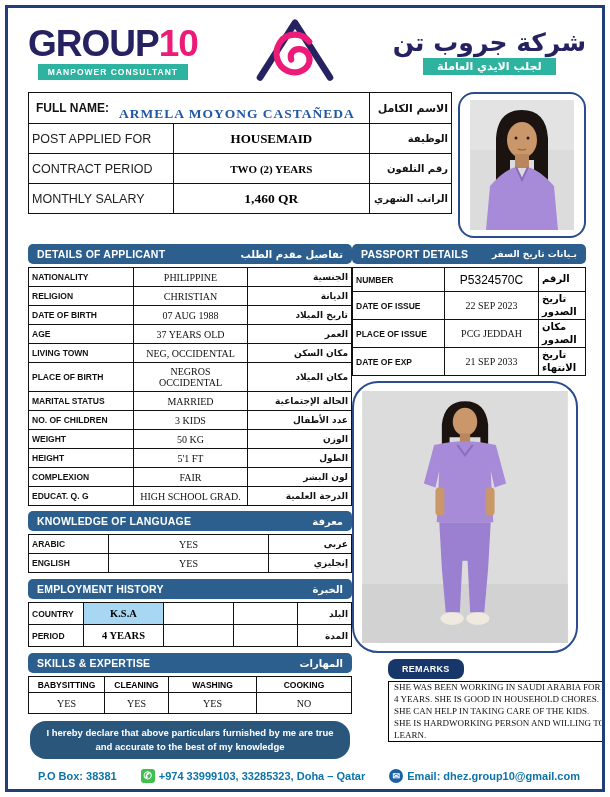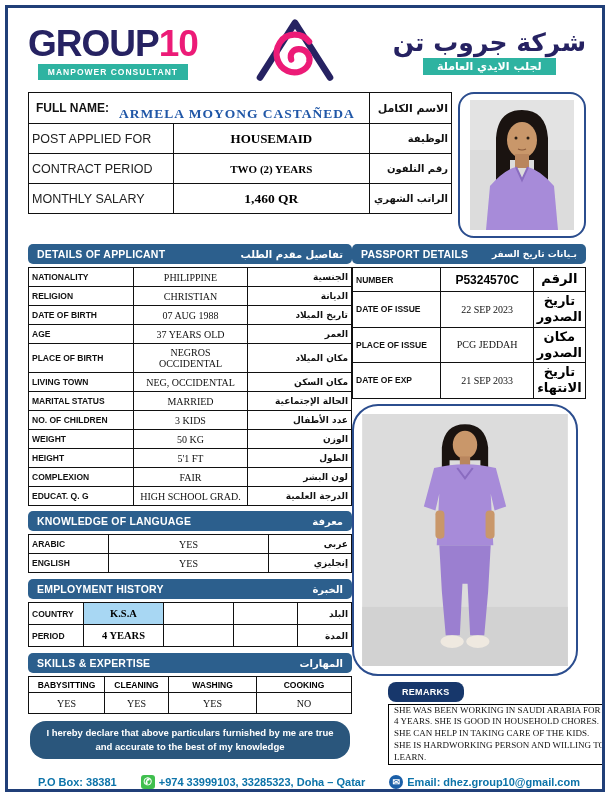--- a/index.html
+++ b/index.html
@@ -71,23 +71,23 @@
   .hl{background:#a8d7f3;}
   .skl-tbl .hrow td{height:16px;font-weight:bold;font-size:8.5px;text-align:center;
                     font-family:"Liberation Sans",sans-serif;}
   .skl-tbl .vrow td{height:21px;}
   .skl-tbl .c1{width:76px;} .skl-tbl .c2{width:64px;} .skl-tbl .c3{width:88px;}
   .declaration{margin:7px 2px 0 2px;background:#2a567c;border-radius:16px;color:#fff;
                text-align:center;padding:5px 16px;font-size:9.5px;font-weight:600;line-height:1.45;}
   
   .pass-tbl td{height:24px;}
   .pass-tbl .c1{width:92px;} .pass-tbl .c2{width:94px;}
-  .pass-num{font-weight:bold;font-size:12px;text-align:center;font-family:"Liberation Sans",sans-serif;}
-  .pass-ar{font-family:"DejaVu Sans",sans-serif;font-weight:bold;font-size:13px;
-           text-align:center;padding-right:4px;line-height:1.25;}
+  .pass-num{font-weight:normal;font-size:12px;text-align:center;font-family:"Liberation Sans",sans-serif;}
+  .pass-ar{font-family:"DejaVu Sans",sans-serif;font-weight:bold;font-size:10px;
+           text-align:left;padding-right:4px;line-height:1.25;}
   .body-frame{margin-top:5px;width:226px;height:272px;border:2px solid #2b4d8e;border-radius:26px;
               padding:8px;box-sizing:border-box;background:#fff;}
   .remarks-pill{margin:6px 0 2px 36px;display:inline-block;background:#17376b;color:#fff;
                 font-weight:bold;font-size:9px;padding:5px 14px;border-radius:8px;letter-spacing:.3px;}
   .remarks-box{margin-left:36px;width:224px;border:1.6px solid #000;box-sizing:border-box;
                padding:0 5px;font-family:"Liberation Serif",serif;font-size:9px;line-height:1.32;color:#111;}
   
   .footer{display:flex;justify-content:space-between;align-items:center;margin-top:10px;
           padding:0 6px 0 10px;color:#0d73a9;font-weight:bold;font-size:11px;}
   .f-item{display:flex;align-items:center;gap:4px;white-space:nowrap;}
@@ -191,28 +191,28 @@
               <td class="lbl">DATE OF BIRTH</td>
               <td class="val">07 AUG 1988</td>
               <td class="arc">تاريخ الميلاد</td>
             </tr>
         <tr>
               <td class="lbl">AGE</td>
               <td class="val">37 YEARS OLD</td>
               <td class="arc">العمر</td>
             </tr>
         <tr>
+              <td class="lbl">LIVING TOWN</td>
+              <td class="val">NEG, OCCIDENTAL</td>
+              <td class="arc">مكان السكن</td>
+            </tr>
+        <tr>
               <td class="lbl" style="height:29px;">PLACE OF BIRTH</td>
               <td class="val" style="width:114px;white-space:normal;padding:0 14px;">NEGROS OCCIDENTAL</td>
               <td class="arc">مكان الميلاد</td>
-            </tr>
-        <tr>
-              <td class="lbl">LIVING TOWN</td>
-              <td class="val">NEG, OCCIDENTAL</td>
-              <td class="arc">مكان السكن</td>
             </tr>
         <tr>
               <td class="lbl">MARITAL STATUS</td>
               <td class="val">MARRIED</td>
               <td class="arc">الحالة الإجتماعية</td>
             </tr>
         <tr>
               <td class="lbl">NO. OF CHILDREN</td>
               <td class="val">3 KIDS</td>
               <td class="arc">عدد الأطفال</td>

